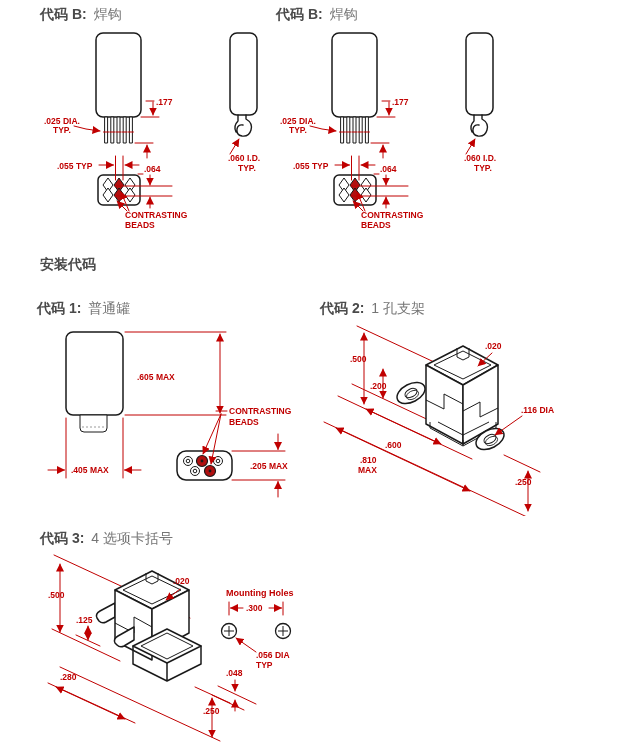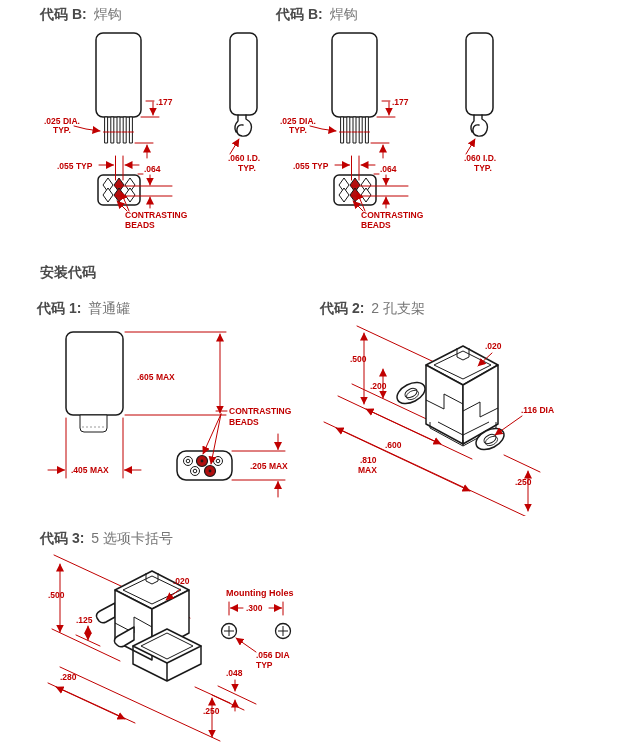--- a/index.html
+++ b/index.html
@@ -161,21 +161,21 @@
       </g>
       <g>
         <text x="188" y="133">.060 I.D.</text>
         <text x="198" y="143">TYP.</text>
         <line class="r" x1="190" y1="126" x2="199" y2="111" marker-end="url(#ab)"></line>
       </g>
     </svg>
   </div>
 </div>
 
-  <div class="h" style="left:40px;top:264px">
+  <div class="h" style="left:40px;top:256px">
     <span class="hc">安装代码</span>
   </div>
 
   <div class="h" style="left:37px;top:300px">
     <span class="hc">代码 1:</span><span class="hn">普通罐</span>
   </div>
 
   <svg class="abs" style="left:40px;top:322px" width="300" height="178" viewBox="0 0 300 178">
     <defs>
       <marker id="a1" viewBox="0 0 8 8" markerWidth="8" markerHeight="8" refX="7.5" refY="4" orient="auto-start-reverse">
@@ -220,21 +220,21 @@
     </g>
     <g>
       <text x="210" y="147">.205 MAX</text>
       <path class="r" d="M192,129h53 M192,158h53"></path>
       <line class="r" x1="238" y1="112" x2="238" y2="127.5" marker-end="url(#a1)"></line>
       <line class="r" x1="238" y1="175" x2="238" y2="159.5" marker-end="url(#a1)"></line>
     </g>
   </svg>
 
   <div class="h" style="left:320px;top:300px">
-    <span class="hc">代码 2:</span><span class="hn">2 孔支架</span>
+    <span class="hc">代码 2:</span><span class="hn">1 孔支架</span>
   </div>
 
   <svg class="abs" style="left:312px;top:316px" width="310" height="200" viewBox="0 0 310 200">
     <defs>
       <marker id="a2" viewBox="0 0 8 8" markerWidth="8" markerHeight="8" refX="7.5" refY="4" orient="auto-start-reverse">
         <path d="M0,0L8,4L0,8Z" fill="#c00000"></path>
       </marker>
     </defs>
     <g>
       <path class="r" d="M45,10L182,74 M40,68L140,115 M26,80L160,143 M12,106L230,208 M192,139L228,156"></path>
@@ -279,21 +279,21 @@
       <text x="46" y="157">MAX</text>
       <line class="r" x1="24" y1="112" x2="158" y2="175" marker-start="url(#a2)" marker-end="url(#a2)"></line>
     </g>
     <g>
       <text x="203" y="169">.250</text>
       <line class="r" x1="216" y1="155" x2="216" y2="195" marker-start="url(#a2)" marker-end="url(#a2)"></line>
     </g>
   </svg>
 
   <div class="h" style="left:40px;top:530px">
-    <span class="hc">代码 3:</span><span class="hn">5 选项卡括号</span>
+    <span class="hc">代码 3:</span><span class="hn">4 选项卡括号</span>
   </div>
 
   <svg class="abs" style="left:30px;top:545px" width="320" height="210" viewBox="0 0 320 210">
     <defs>
       <marker id="a3" viewBox="0 0 8 8" markerWidth="8" markerHeight="8" refX="7.5" refY="4" orient="auto-start-reverse">
         <path d="M0,0L8,4L0,8Z" fill="#c00000"></path>
       </marker>
     </defs>
     <g>
       <path class="r" d="M24,10L160,73 M22,84L90,116 M18,138L105,178 M30,122L190,196 M188,141L226,159 M182,150L214,165"></path>

